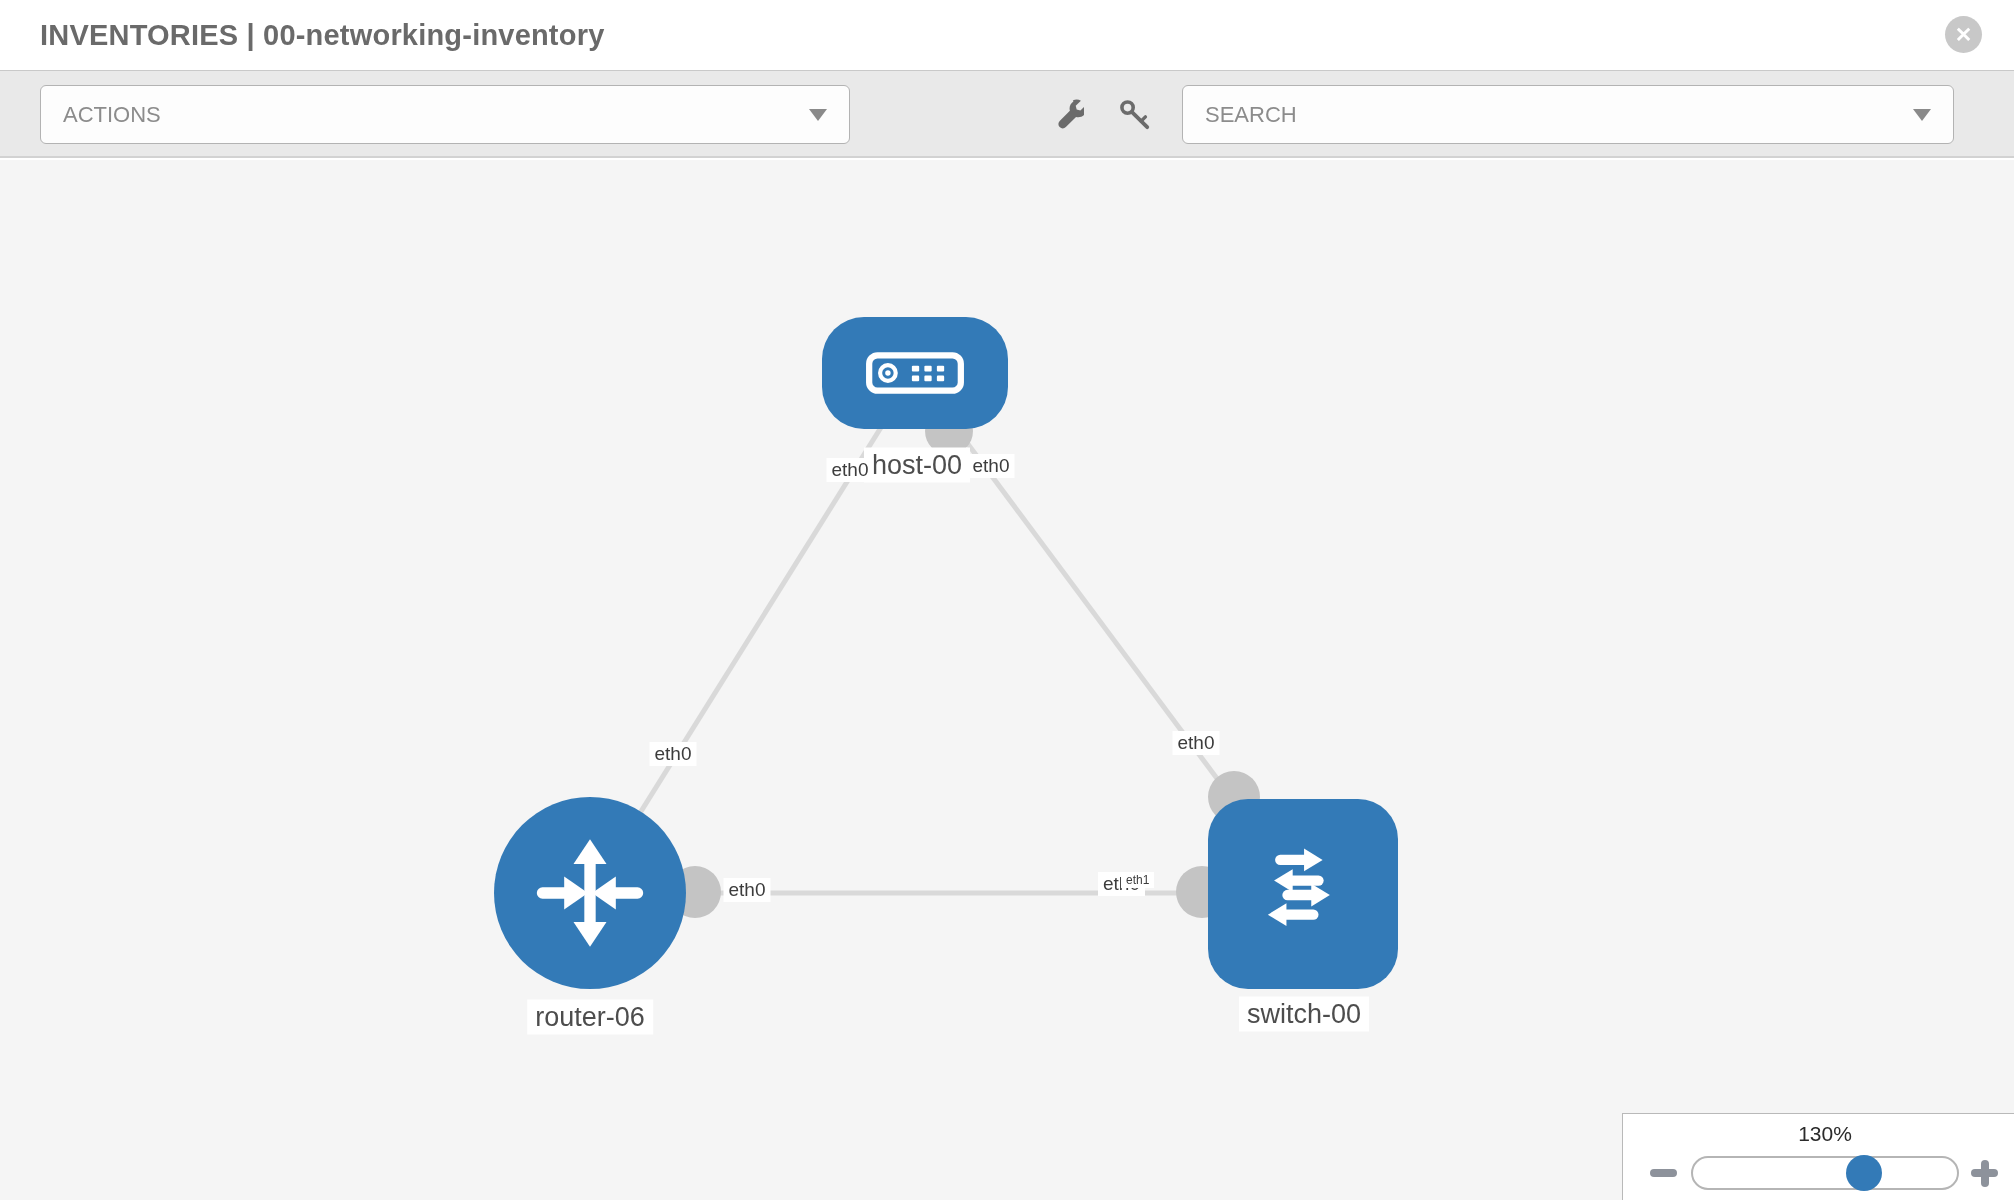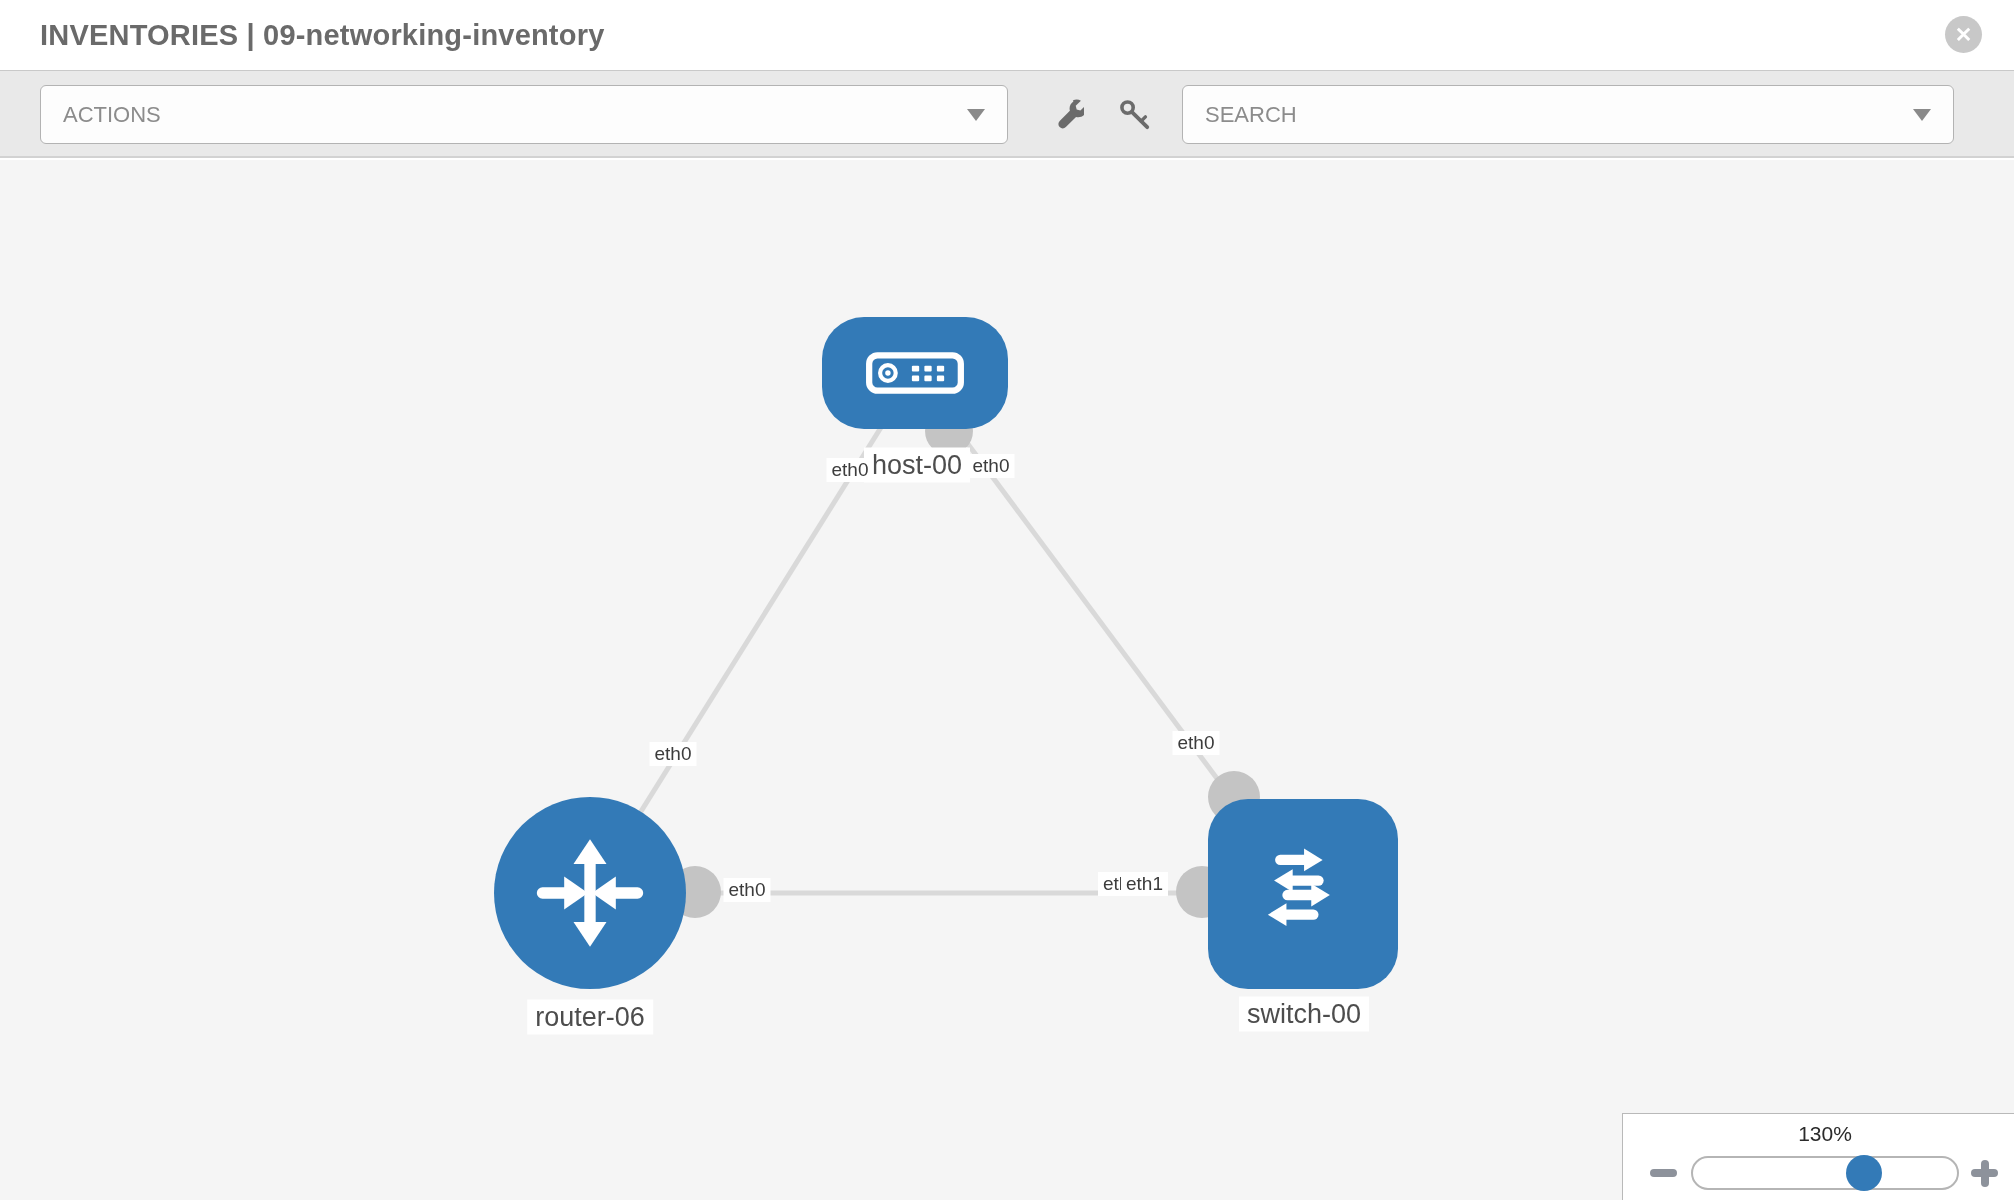--- a/index.html
+++ b/index.html
@@ -15,21 +15,21 @@
                align-items: center; justify-content: center; font-size: 21px; font-weight: bold;
                cursor: pointer; line-height: 1; }
 
   
   .toolbar { position: absolute; top: 70px; left: 0; width: 2014px; height: 88px;
              background: #e9e9e9; border-top: 1px solid #c9c9c9; border-bottom: 2px solid #d2d2d2; }
   .select-box { position: absolute; top: 14px; height: 59px; background: #fdfdfd;
                 border: 1px solid #b3b3b3; border-radius: 6px; display: flex;
                 align-items: center; justify-content: space-between; padding: 0 22px;
                 color: #8c8c8c; font-size: 22px; cursor: pointer; }
-  .select-actions { left: 40px;  width: 968px; }
+  .select-actions { left: 40px;  width: 810px; }
   .select-search  { left: 1182px; width: 772px; }
   .caret { width: 0; height: 0; border-left: 9px solid transparent; border-right: 9px solid transparent;
            border-top: 12px solid #8a8a8a; }
   .tool-icon { position: absolute; top: 27px; width: 34px; height: 34px; cursor: pointer; }
   .tool-icon.wrench { left: 1050px; }
   .tool-icon.key    { left: 1118px; }
 
   
   .canvas { position: absolute; top: 160px; left: 0; width: 2014px; height: 1040px; background: #f5f5f5; }
   .links-layer { position: absolute; top: 0; left: 0; z-index: 1; }
@@ -53,21 +53,21 @@
   .port-host-left   { left: 850px;  top: 310px; }
   .port-host-right  { left: 991px;  top: 306px; }
   .port-link-router { left: 673px;  top: 594px; }
   .port-link-switch { left: 1196px; top: 583px; }
   .port-router      { left: 747px;  top: 730px; }
 
   .port-overlap { position: absolute; z-index: 3; left: 1098px; top: 712px; width: 90px; height: 28px; }
   .port-overlap .back  { position: absolute; left: 0; top: 0; background: #ffffff;
                          padding: 1px 5px; font-size: 19px; color: #3c3c3c; }
   .port-overlap .front { position: absolute; left: 23px; top: 0; background: #ffffff;
-                         padding: 1px 5px; font-size: 19px; color: #3c3c3c; }
+                         padding: 1px 5px; font-size: 12px; color: #3c3c3c; }
 
   
   .zoom-panel { position: absolute; z-index: 4; left: 1622px; top: 925px; width: 392px; height: 115px;
                 background: #ffffff; border-top: 1px solid #b9b9b9; border-left: 1px solid #b9b9b9; margin-top: 28px; }
   .zoom-level { position: absolute; left: 68px; top: 8px; width: 268px; text-align: center;
                 font-size: 21px; color: #2b2b2b; }
   .zoom-minus { position: absolute; left: 27px; top: 55px; width: 27px; height: 8px;
                 border-radius: 4px; background: #8d929b; cursor: pointer; }
   .zoom-track { position: absolute; left: 68px; top: 42px; width: 268px; height: 34px;
                 border: 2px solid #b5b5b5; border-radius: 17px; background: #ffffff; cursor: pointer; }
@@ -78,21 +78,21 @@
   .zoom-plus-v { position: absolute; left: 357.5px; top: 45.5px; width: 8px; height: 27px;
                  border-radius: 4px; background: #8d929b; }
   .zoom-plus { position: absolute; left: 344px; top: 41px; width: 36px; height: 36px; cursor: pointer; }
   .zoom-plus .zoom-plus-h { left: 4px; top: 14px; }
   .zoom-plus .zoom-plus-v { left: 13.5px; top: 4.5px; }
 </style>
 </head>
 <body>
 
 <div class="header">
-  <div class="header-title">INVENTORIES | 09-networking-inventory</div>
+  <div class="header-title">INVENTORIES | 00-networking-inventory</div>
   <div class="close-btn">
     <span>✕</span>
   </div>
 </div>
 
 <div class="toolbar">
   <div class="select-box select-actions">
     <span>ACTIONS</span>
     <span class="caret"></span>
   </div>

